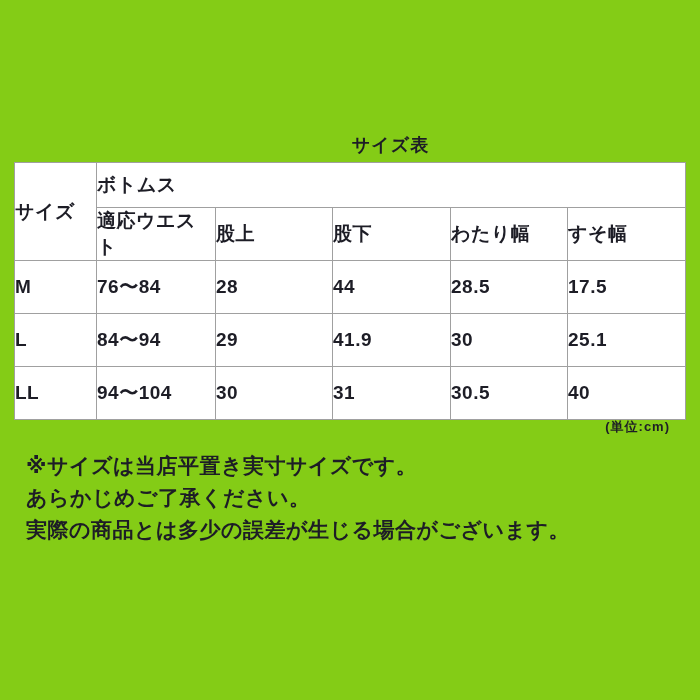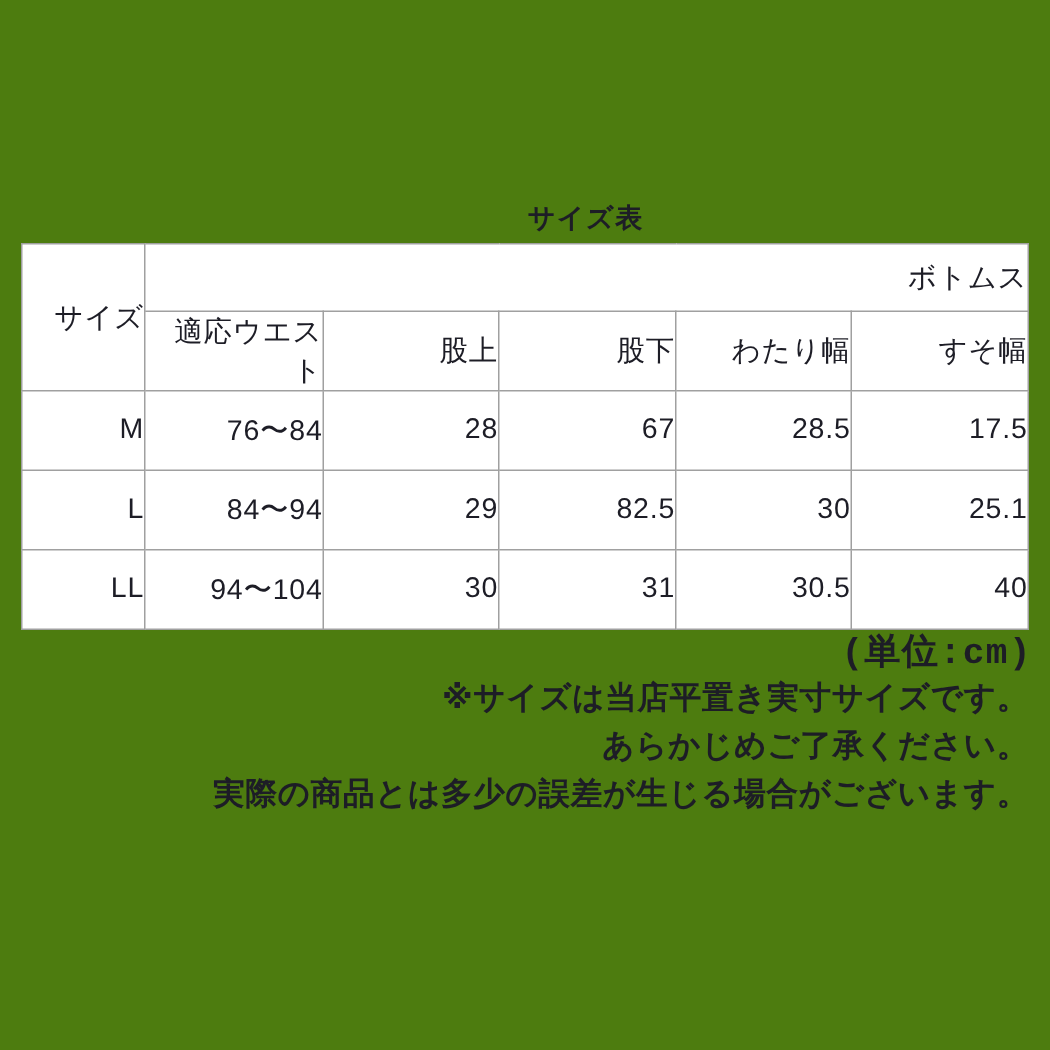--- a/index.html
+++ b/index.html
@@ -5,21 +5,21 @@
   html, body {
     margin: 0;
     padding: 0;
     background: #ffffff;
     font-family: "Liberation Sans", "DejaVu Sans", sans-serif;
   }
   .page {
     position: relative;
     width: 700px;
     height: 700px;
-    background: #4d7c0f;
+    background: #84cc16;
     overflow: hidden;
     color: #1d1d26;
   }
   .chart-title {
     position: absolute;
     top: 133px;
     left: 96px;
     width: 589px;
     text-align: center;
     font-size: 18px;
@@ -32,50 +32,48 @@
     top: 162px;
     left: 14px;
     width: 671px;
     border-collapse: collapse;
     table-layout: fixed;
     background: #ffffff;
   }
   table.size-chart th,
   table.size-chart td {
     border: 1px solid #a0a0a0;
-    text-align: right;
+    text-align: left;
     vertical-align: middle;
     font-size: 19px;
-    font-weight: 400;
+    font-weight: 700;
     color: #1d1d26;
     padding: 0;
     letter-spacing: 0.5px;
   }
   table.size-chart {
     border: 1px solid #8e8e8e;
   }
   tr.group-row    { height: 45px; }
   tr.subhead-row  { height: 46px; }
   tr.data-row     { height: 53px; }
   .unit-label {
     position: absolute;
     top: 418px;
-    right: 12px;
-    font-size: 24px;
+    right: 30px;
+    font-size: 13px;
     font-weight: 700;
     color: #1d1d26;
     letter-spacing: 1px;
-    font-family: Liberation Mono, monospace;
   }
   .notes {
     position: absolute;
     top: 450px;
-    left: 14px;
+    left: 26px;
     width: 672px;
-    text-align: right;
   }
   .note-line {
     font-size: 21px;
     font-weight: 700;
     line-height: 32px;
     color: #1d1d26;
     letter-spacing: 0.5px;
   }
 </style>
 </head>
@@ -103,29 +101,29 @@
         <th>適応ウエスト</th>
         <th>股上</th>
         <th>股下</th>
         <th>わたり幅</th>
         <th>すそ幅</th>
       </tr>
       <tr class="data-row">
         <td>M</td>
         <td>76〜84</td>
         <td>28</td>
-        <td>67</td>
+        <td>44</td>
         <td>28.5</td>
         <td>17.5</td>
       </tr>
       <tr class="data-row">
         <td>L</td>
         <td>84〜94</td>
         <td>29</td>
-        <td>82.5</td>
+        <td>41.9</td>
         <td>30</td>
         <td>25.1</td>
       </tr>
       <tr class="data-row">
         <td>LL</td>
         <td>94〜104</td>
         <td>30</td>
         <td>31</td>
         <td>30.5</td>
         <td>40</td>

